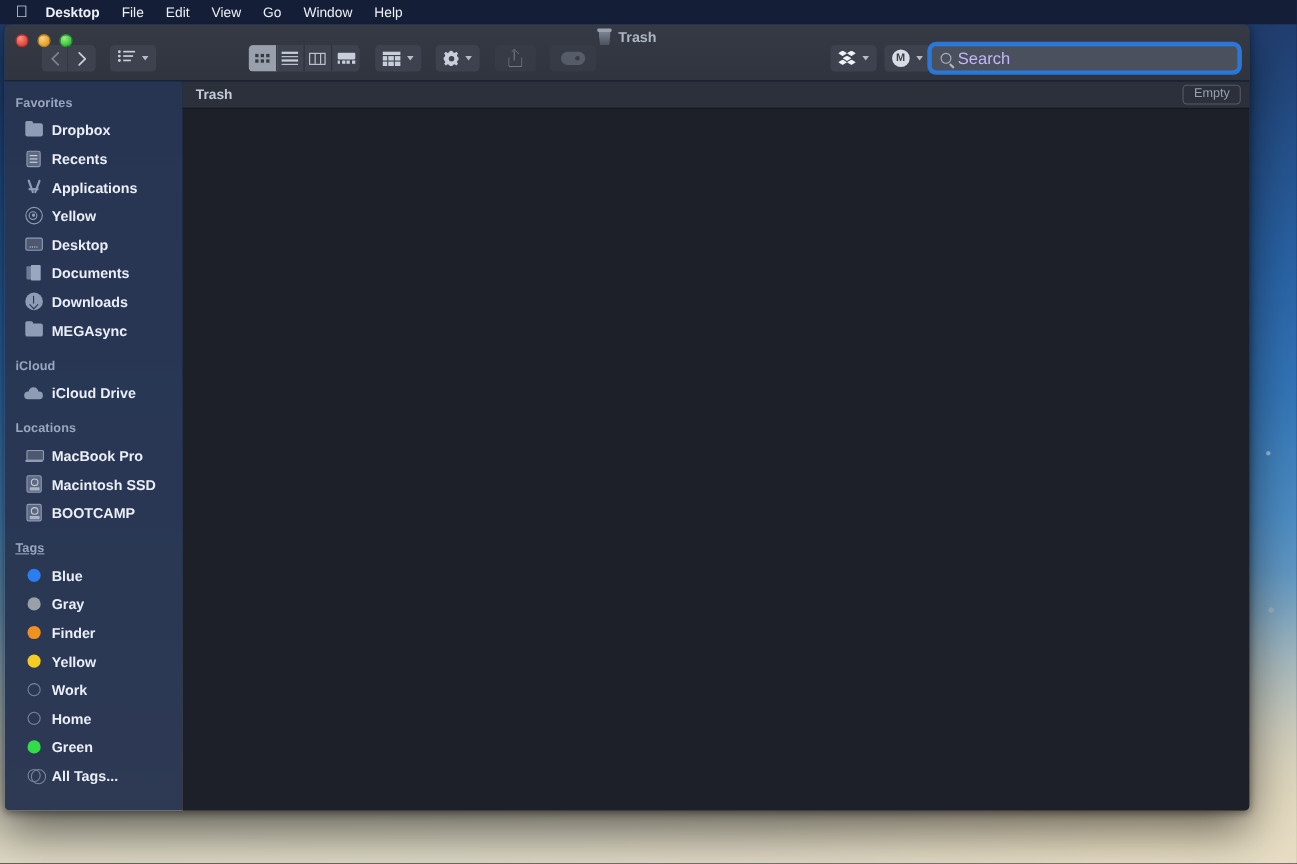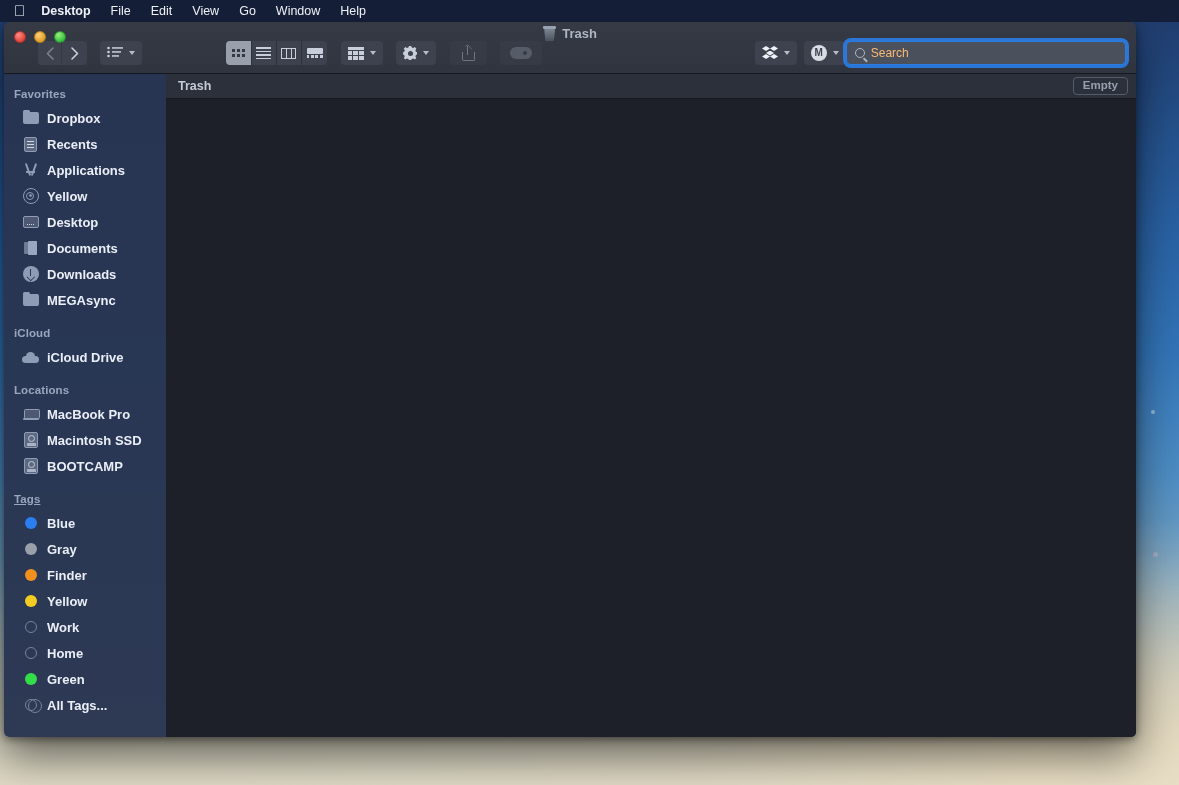--- a/index.html
+++ b/index.html
@@ -208,21 +208,21 @@
     border:1px solid #2a7ce4;
   }
   #searchbox .mag {
     width:10px;height:10px;border:1.5px solid #aeb6c4;border-radius:50%;
     position:relative; flex:none;
   }
   #searchbox .mag::after {
     content:""; position:absolute; right:-4px; bottom:-3px;
     width:5px;height:1.5px;background:#aeb6c4; transform:rotate(45deg);
   }
-  #searchbox .ph { color:#fdba74; font-size:12px; }
+  #searchbox .ph { color:#c4b5fd; font-size:15px; }
 
   
   #wbody { flex:1; display:flex; min-height:0; }
 
   
   #sidebar {
     width:162px; flex:none;
     background:rgba(40,53,81,0.97);
     padding:8px 0 0 0;
     overflow:hidden;
@@ -313,21 +313,21 @@
     background:#2b303a;
     border-bottom:1px solid #14171d;
     display:flex; align-items:center; justify-content:space-between;
     padding:0 8px 0 12px;
   }
   #content-head .ctitle { color:#c4cbd8; font-size:12.5px; font-weight:bold; }
   #empty-btn {
     border:1px solid #555c6a; border-radius:4px;
     color:#98a0af; font-size:11.5px;
     padding:1.5px 9px 2.5px 9px;
-    background:transparent; line-height:1.1;font-weight:bold;
+    background:transparent; line-height:1.1;
   }
   #content-body { flex:1; background:#1d2029; }
 </style>
 </head>
 <body>
 
 <div id="desktop">
   <div class="haze"></div>
   <div class="glint1"></div>
   <div class="glint2"></div>

